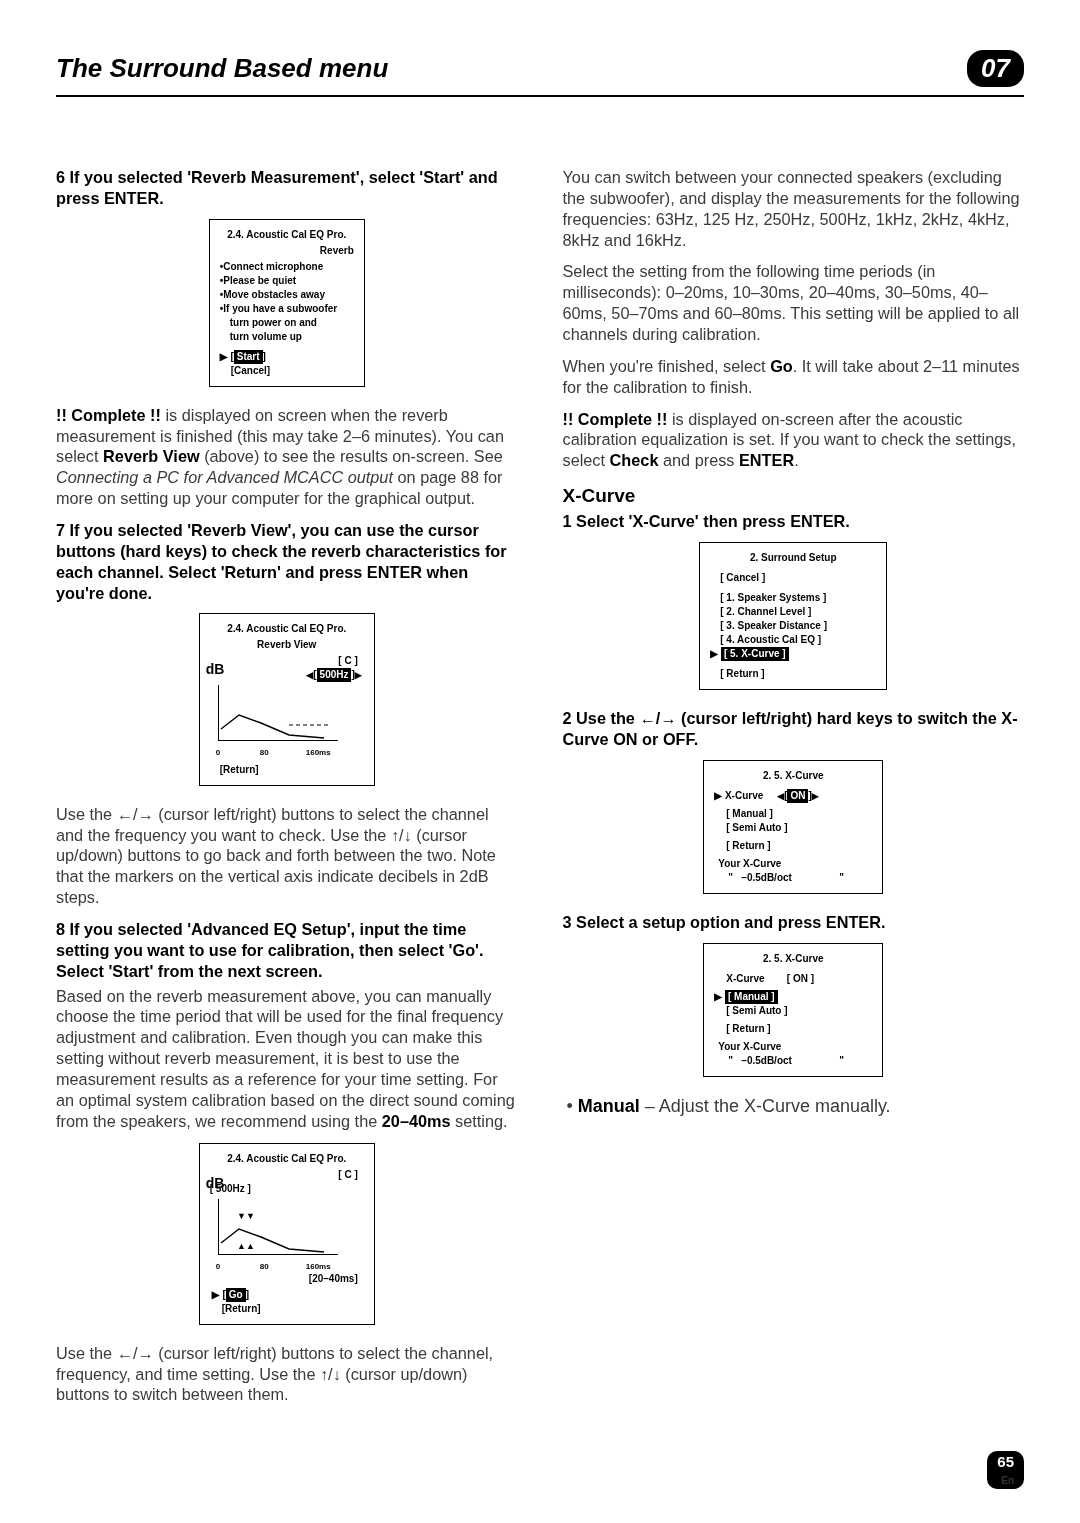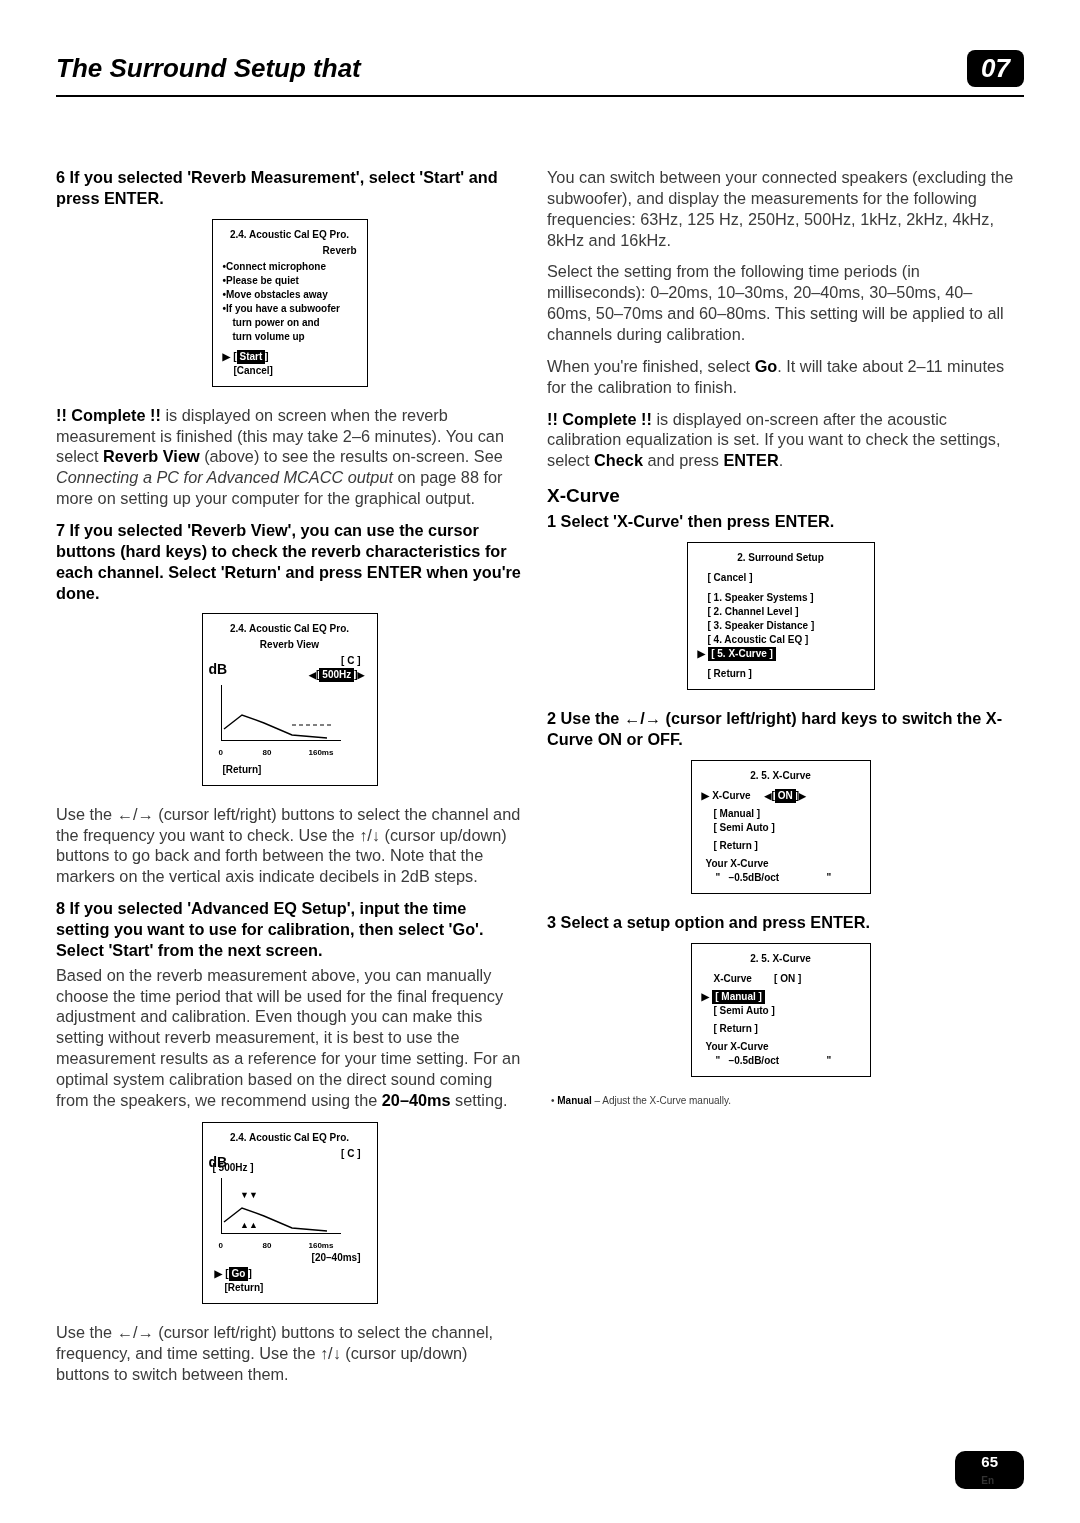--- a/index.html
+++ b/index.html
@@ -1,52 +1,52 @@
 <!DOCTYPE html>
 <html><head>
 <meta charset="utf-8">
 <style>
   *{box-sizing:border-box;margin:0;padding:0}
   body{width:1080px;height:1523px;background:#fff;font-family:Arial,Helvetica,sans-serif;color:#000;position:relative;padding:50px 56px 40px 56px}
   .header{display:flex;align-items:center;margin-bottom:8px}
   .header-title{font-size:26px;font-weight:bold;font-style:italic;flex:1}
-  .header-badge{background:#000;color:#fff;font-size:26px;font-weight:bold;border-radius:8px;padding:3px 14px;font-style:italic}
+  .header-badge{background:#000;color:#fff;font-size:26px;font-weight:bold;border-radius:16px;padding:3px 14px;font-style:italic}
   .header-rule{border:none;border-top:2.5px solid #000;margin-bottom:70px}
-  .columns{display:flex;gap:24px}
+  .columns{display:flex;gap:45px}
   .col{width:467px}
   .body-text{font-size:16.3px;line-height:1.28;color:#3b3b3b;margin-bottom:11px}
   .bold{font-weight:bold;color:#000}
   .italic{font-style:italic}
   .step{font-size:16.3px;line-height:1.28;font-weight:bold;color:#000;margin-bottom:4px}
   .section-heading{font-size:19px;font-weight:bold;color:#000;margin-top:14px;margin-bottom:4px}
   .osd{background:#fff;border:1.5px solid #000;font-size:10px;font-weight:bold;font-family:Arial,Helvetica,sans-serif;margin:10px auto 18px auto;padding:8px 10px;line-height:1.4;position:relative}
   .osd .hl{background:#000;color:#fff;padding:0 3px;display:inline-block}
   .osd-pointer{display:inline-block;margin-right:3px}
   .osd1{width:156px}
   .osd2{width:176px}
   .osd3{width:176px}
   .osdR1{width:188px}
   .osdR2{width:180px}
   .osdR3{width:180px}
   .osd-title{text-align:center;margin-bottom:2px}
   .osd-sub{text-align:right;margin-bottom:2px}
   .graph{width:120px;height:56px;border-left:1px solid #000;border-bottom:1px solid #000;margin:3px 0 2px 8px;position:relative;display:inline-block}
   .axis-label{font-size:14px;position:absolute}
-  .footer-badge{position:absolute;right:56px;bottom:34px;background:#000;color:#fff;border-radius:10px;padding:2px 26px;font-weight:bold;text-align:left;font-size:15px}
+  .footer-badge{position:absolute;right:56px;bottom:34px;background:#000;color:#fff;border-radius:10px;padding:2px 10px;font-weight:bold;text-align:right;font-size:15px}
   .footer-en{font-size:10px;color:#333}
   .arrows{font-weight:bold}
-  .bullet-line{font-size:10px;line-height:1.28;margin-left:14px;text-indent:-10px;color:#3b3b3b}
+  .bullet-line{font-size:18px;line-height:1.28;margin-left:14px;text-indent:-10px;color:#3b3b3b}
   .osd-line{white-space:nowrap}
   .selarrow{font-size:9px}
 </style>
 </head>
 <body>
 
 <div class="header">
-  <div class="header-title">The Surround Setup that</div>
+  <div class="header-title">The Surround Based menu</div>
   <div class="header-badge">07</div>
 </div>
 <hr class="header-rule">
 
 <div class="columns">
 
   <div class="col">
 
     <div class="step">6    If you selected 'Reverb Measurement', select 'Start' and press ENTER.</div>
 

